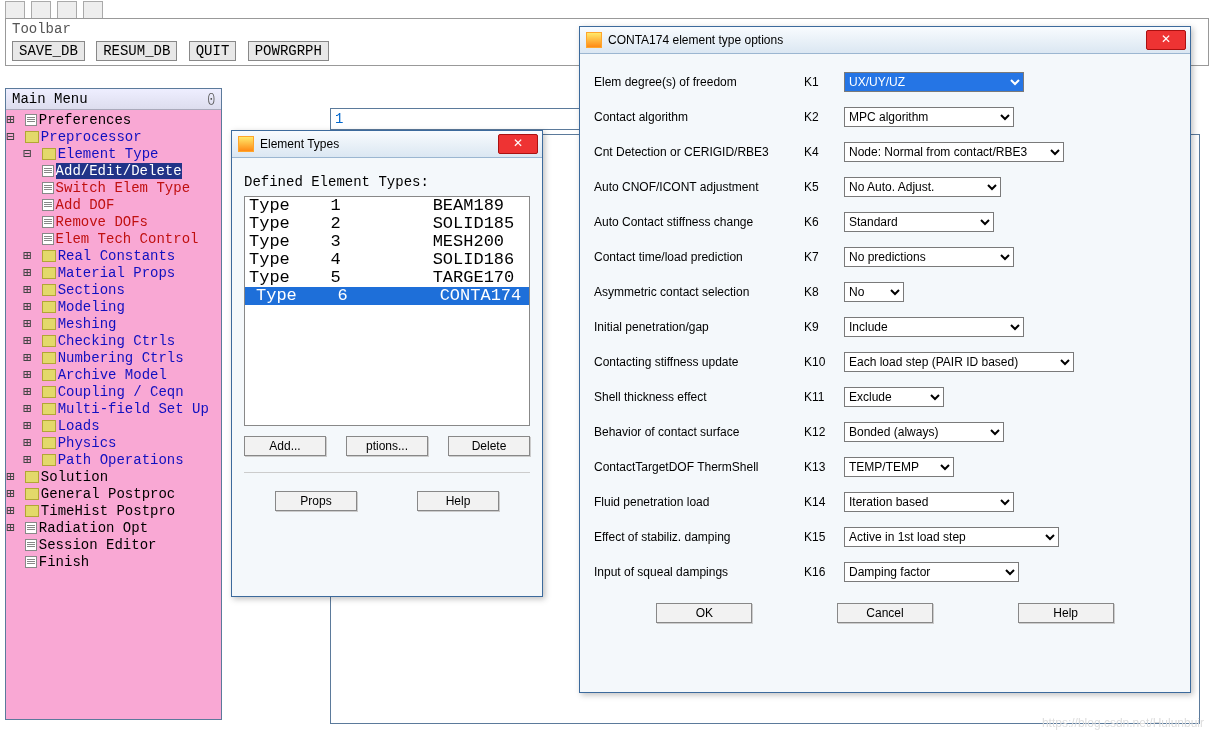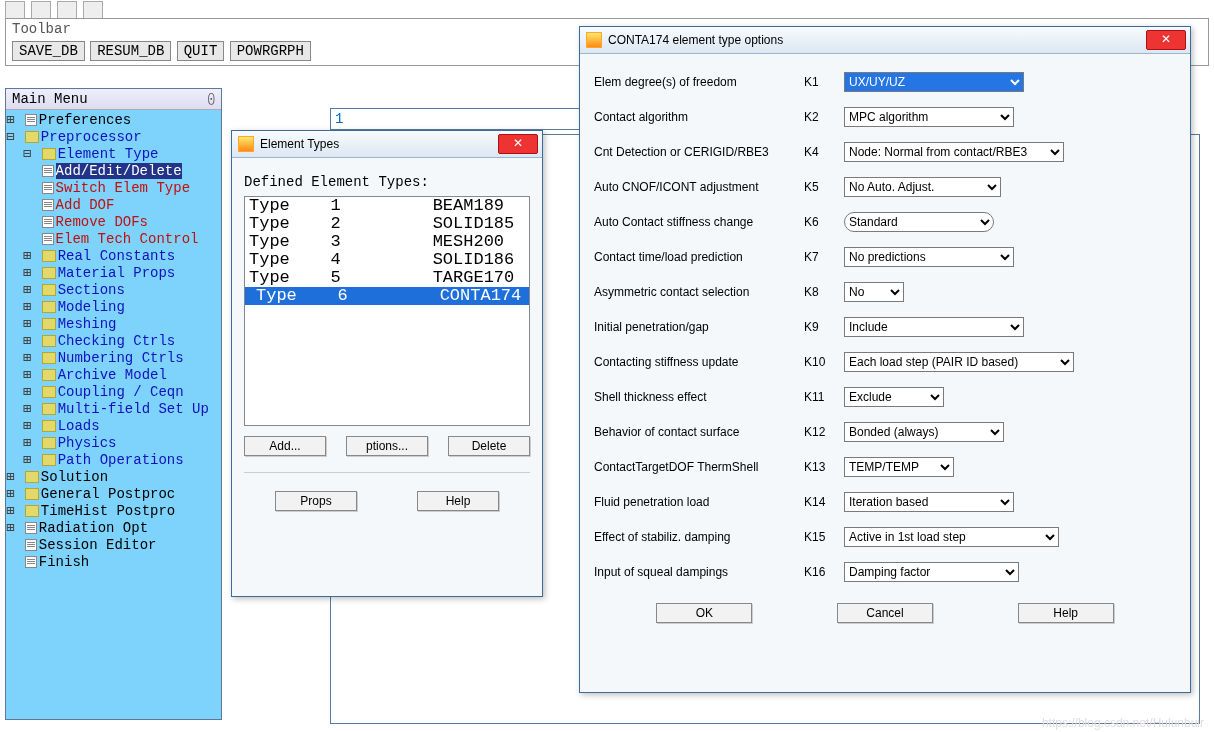--- a/index.html
+++ b/index.html
@@ -2,23 +2,23 @@
 <html><head>
 <meta charset="utf-8">
 <style>
   html,body{margin:0;padding:0;width:1214px;height:732px;background:#fff;font-family:Tahoma,Arial,sans-serif;font-size:12px;overflow:hidden;}
   .mono{font-family:"Courier New",monospace;font-size:14px;}
   .frame{border:1px solid #999;position:absolute;background:#fff;box-sizing:border-box;}
   .titlebar{height:20px;line-height:20px;background:linear-gradient(#eef,#dde);border-bottom:1px solid #aab;padding:0 6px;font-family:"Courier New",monospace;font-size:14px;display:flex;align-items:center;justify-content:space-between;}
   .titlebar .chev{font-size:12px;color:#555;}
   .toolbar-label{font-family:"Courier New",monospace;font-size:14px;color:#555;}
   .toolbar-row{margin-top:4px;}
-  .tbtn{border:1px solid #888;background:#e8e8e8;padding:1px 6px;font-family:"Courier New",monospace;font-size:14px;display:inline-block;margin-right:2px;cursor:pointer;}
-  
-  .mainmenu{position:absolute;left:5px;top:88px;width:215px;height:630px;border:1px solid #5b7a9b;background:#7dd3fc;}
+  .tbtn{border:1px solid #888;background:#e8e8e8;padding:1px 6px;font-family:"Courier New",monospace;font-size:14px;display:inline-block;margin-right:8px;cursor:pointer;}
+  
+  .mainmenu{position:absolute;left:5px;top:88px;width:215px;height:630px;border:1px solid #5b7a9b;background:#f9a8d4;}
   .tree{padding:2px 0;}
   .row{white-space:pre;font-family:"Courier New",monospace;font-size:14px;line-height:17px;}
   .ico{display:inline-block;width:12px;height:10px;margin:0 2px;vertical-align:middle;}
   .ico-folder{background:#e3d96a;border:1px solid #b2a635;}
   .ico-sheet{background:#fff;border:1px solid #888;position:relative;width:10px;}
   .ico-sheet::after{content:"";position:absolute;left:1px;right:1px;top:2px;height:1px;background:#888;box-shadow:0 2px 0 #888,0 4px 0 #888;}
   .blue{color:#1010c0;}
   .red{color:#c01010;}
   .sel{background:#238;color:#fff;}
   .plus{color:#444;}
@@ -166,21 +166,21 @@
           <div class="opt-ctrl"><select style="width: 220px;"><option>Node: Normal from contact/RBE3</option></select></div>
         </div>
         <div class="opt-line">
           <div class="opt-label">Auto CNOF/ICONT adjustment</div>
           <div class="opt-k">K5</div>
           <div class="opt-ctrl"><select style="width: 157px;"><option>No Auto. Adjust.</option></select></div>
         </div>
         <div class="opt-line">
           <div class="opt-label">Auto Contact stiffness change</div>
           <div class="opt-k">K6</div>
-          <div class="opt-ctrl"><select style="width: 150px; border-radius: 10px;"><option>Standard</option></select></div>
+          <div class="opt-ctrl"><select style="width: 150px;"><option>Standard</option></select></div>
         </div>
         <div class="opt-line">
           <div class="opt-label">Contact time/load prediction</div>
           <div class="opt-k">K7</div>
           <div class="opt-ctrl"><select style="width: 170px;"><option>No predictions</option></select></div>
         </div>
         <div class="opt-line">
           <div class="opt-label">Asymmetric contact selection</div>
           <div class="opt-k">K8</div>
           <div class="opt-ctrl"><select style="width: 60px;"><option>No</option></select></div>

